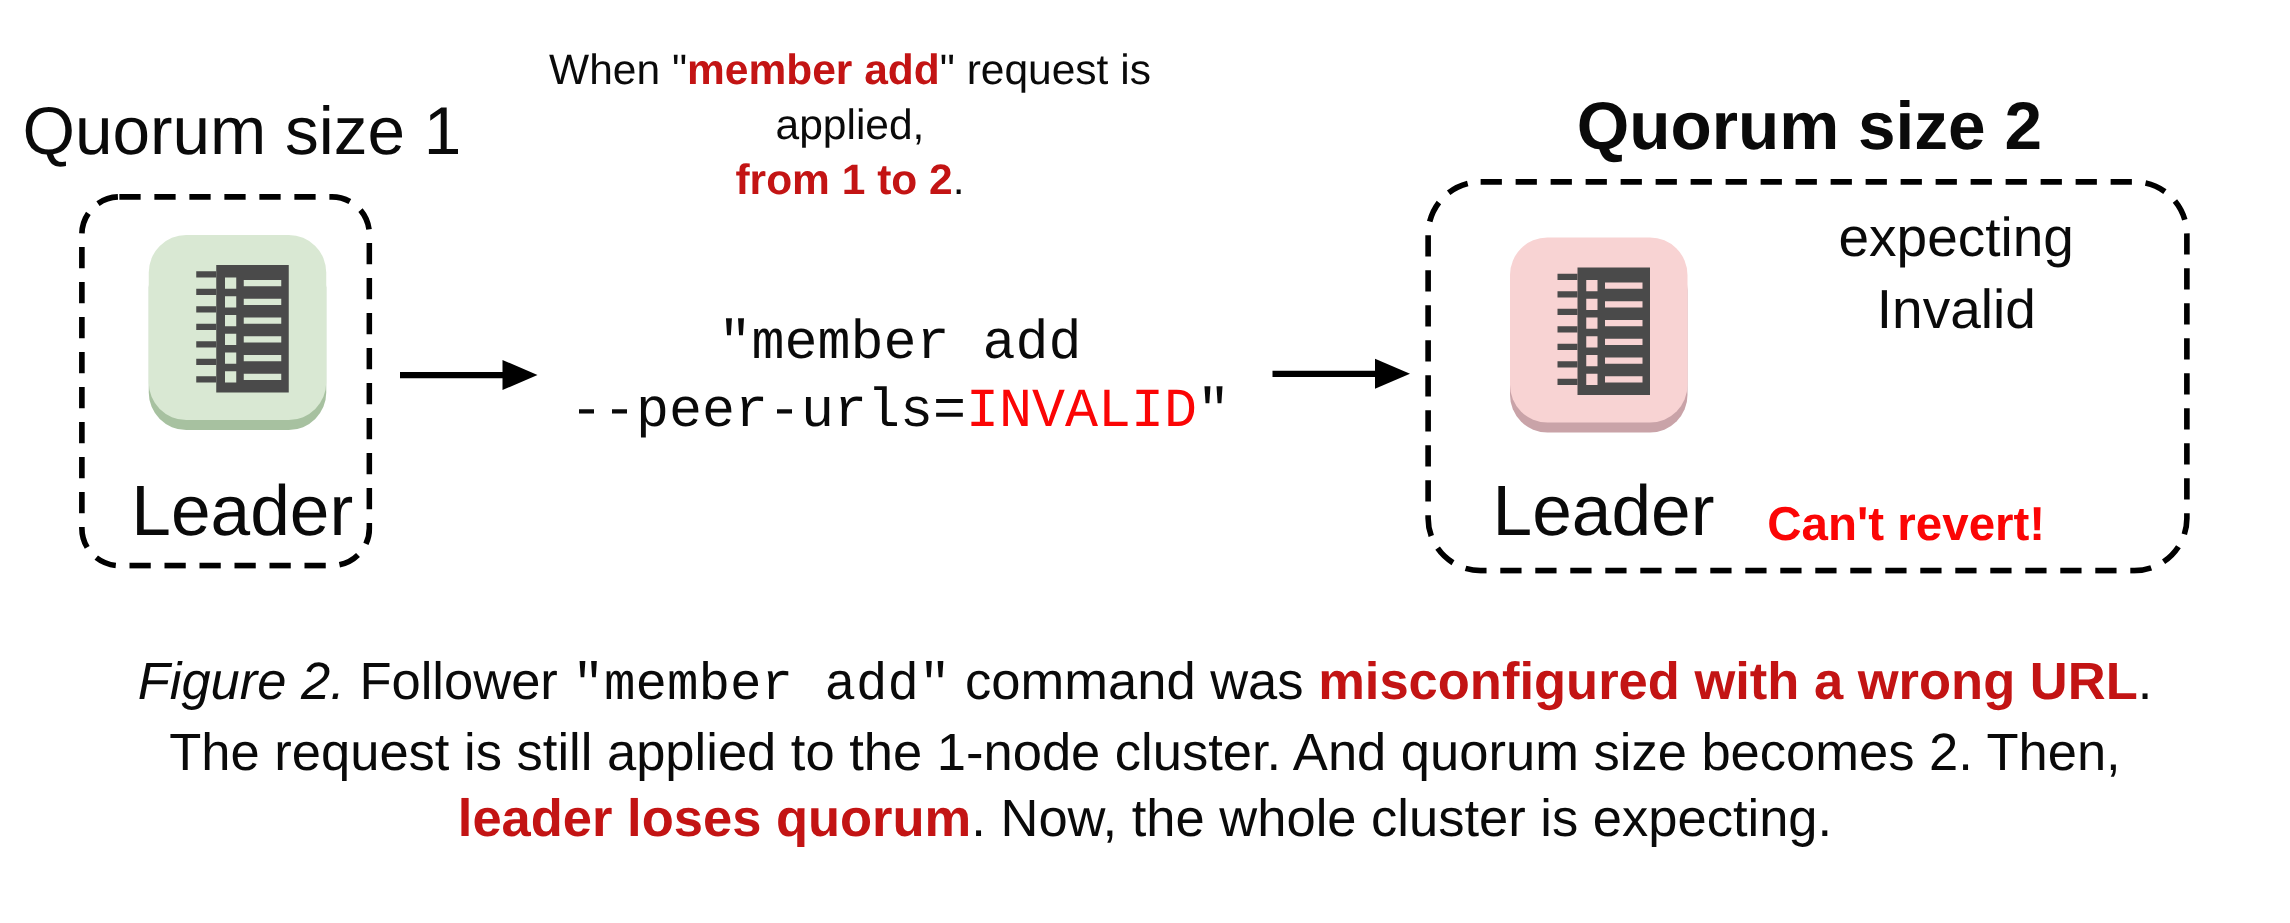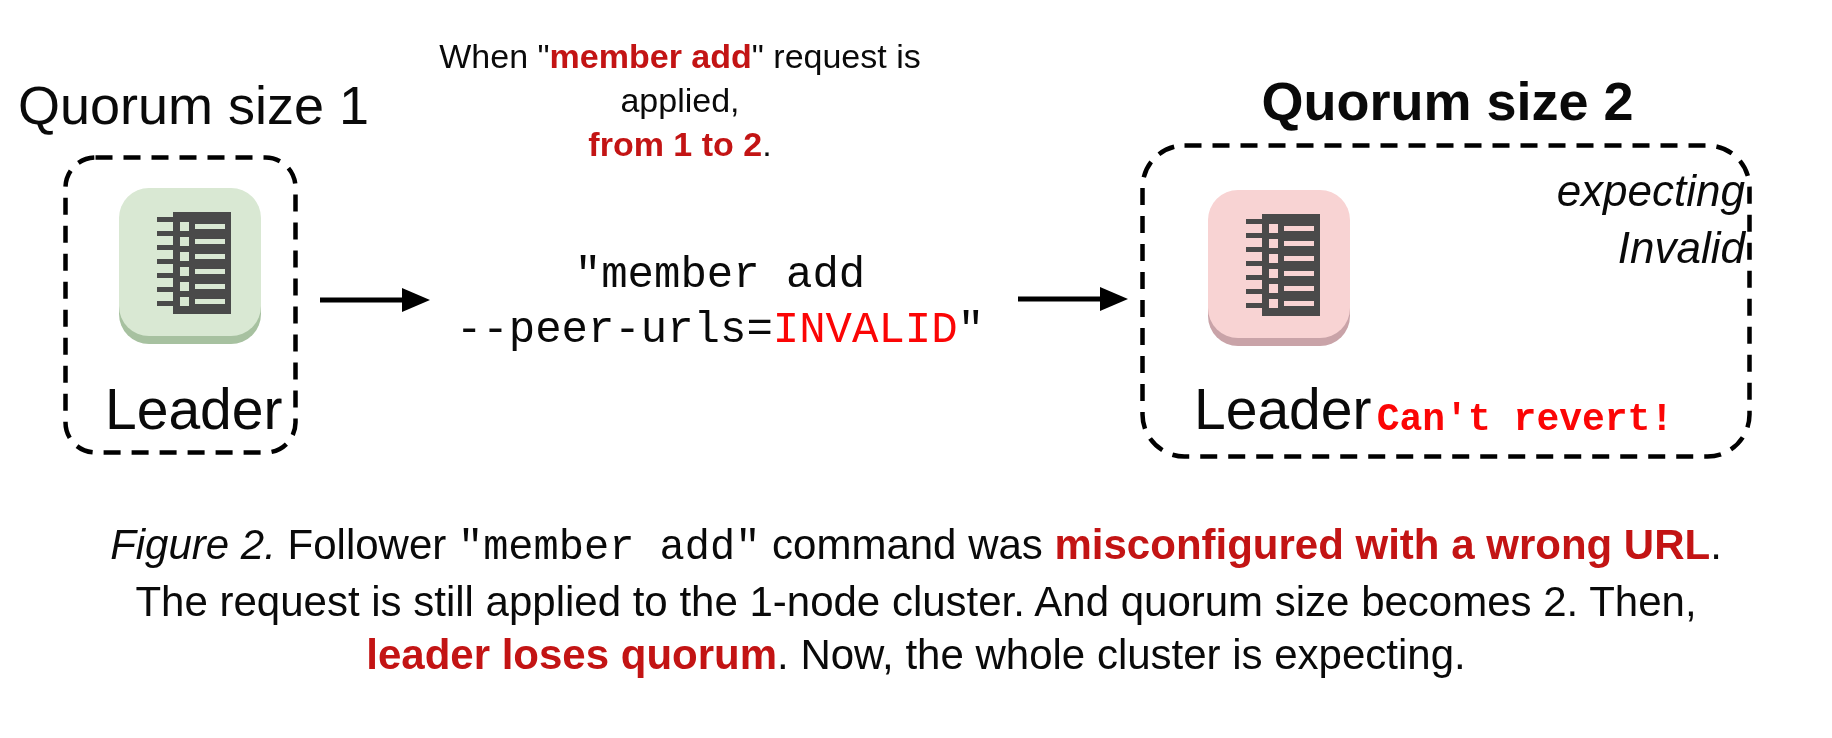--- a/index.html
+++ b/index.html
@@ -19,22 +19,22 @@
   }
   .abs{position:absolute;}
   .ctr{text-align:center;}
   .title{font-size:54px;line-height:50px;white-space:nowrap;}
   .node-label{font-size:57px;line-height:50px;}
   .note{font-size:34px;line-height:44px;}
   .red-b{color:var(--dark-red);font-weight:bold;}
   .bright{color:var(--bright-red);}
   .mono{font-family:"Liberation Mono","DejaVu Sans Mono",monospace;}
   .cmd{font-family:"Liberation Mono","DejaVu Sans Mono",monospace;font-size:44px;line-height:55px;white-space:nowrap;}
-  .expecting{font-size:44px;line-height:57px;font-style:italic;text-align:right;}
-  .warning{font-size:38px;line-height:44px;font-weight:bold;color:var(--bright-red);font-family:Liberation Mono, monospace;}
+  .expecting{font-size:44px;line-height:57px;}
+  .warning{font-size:38px;line-height:44px;font-weight:bold;color:var(--bright-red);}
   .caption{font-size:42px;line-height:53px;}
   .caption .mono{font-size:42px;}
   .seg-italic{font-style:italic;}
   svg{display:block;}
 </style>
 </head>
 <body>
 
 <div id="stage">
 

